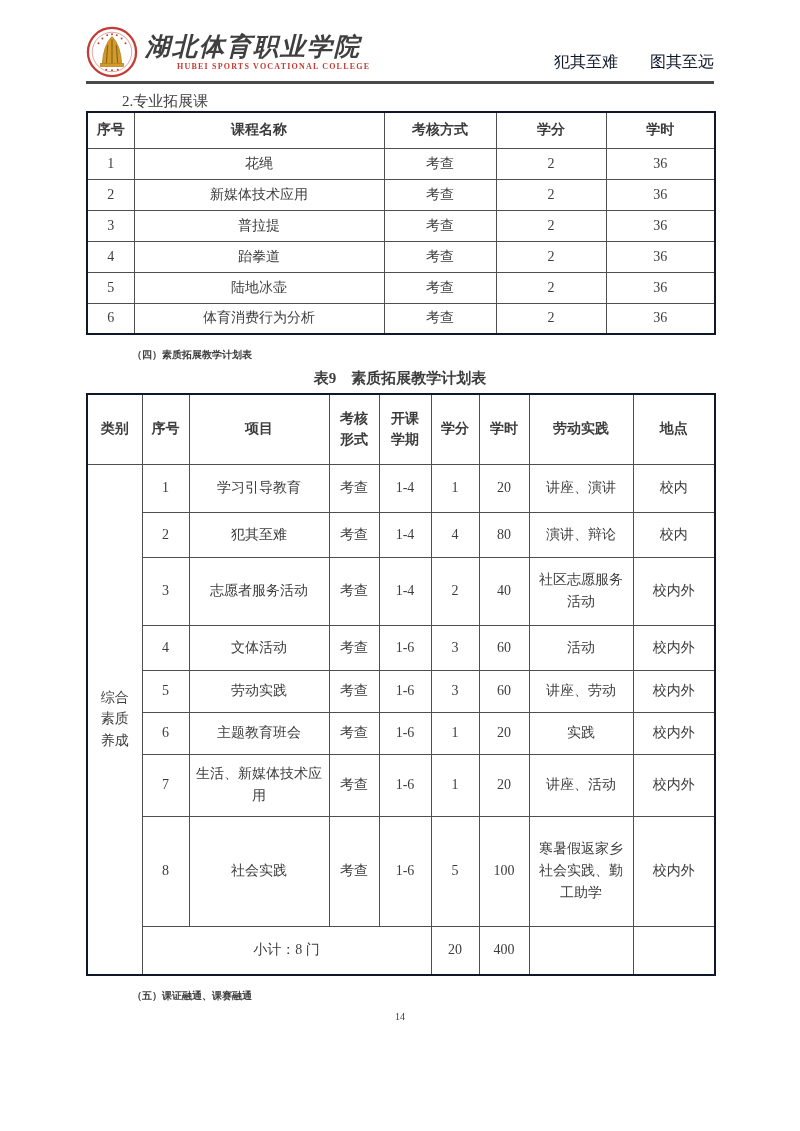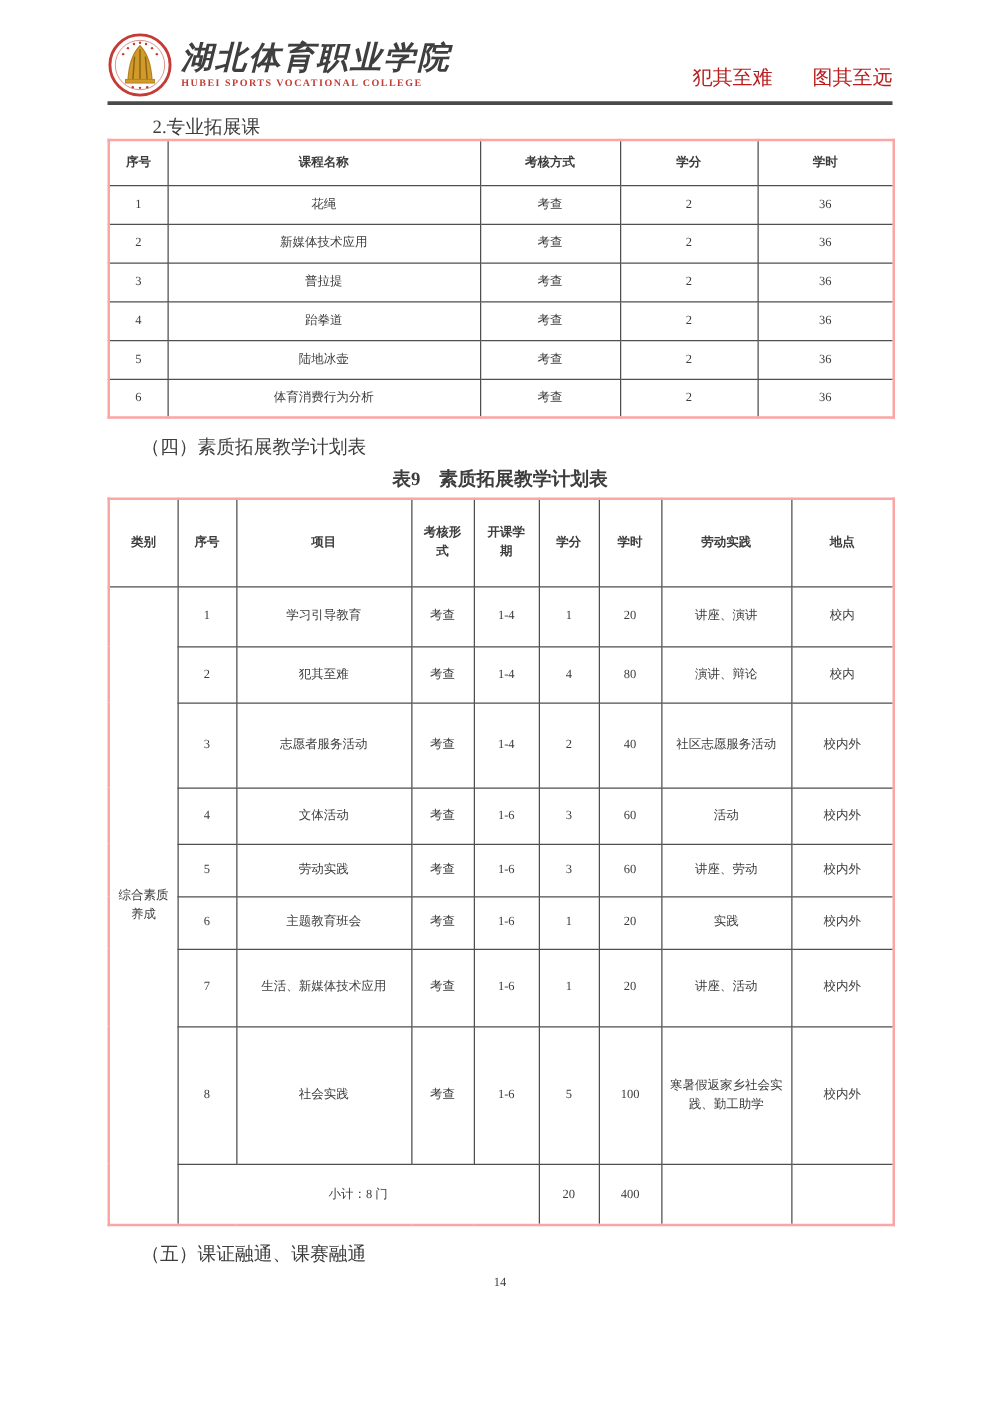--- a/index.html
+++ b/index.html
@@ -35,51 +35,52 @@
     letter-spacing: 2px;
     color: #3f3f3f;
     line-height: 1.1;
   }
   .college-en {
     font-size: 8px;
     letter-spacing: 1.2px;
     color: #c43c35;
     font-weight: bold;
     margin-top: 2px;
+    margin-left: 32px;
   }
   .motto {
     font-size: 16px;
-    color: #b91c1c;
+    color: #0f172a;
     padding-bottom: 5px;
     white-space: pre;
   }
   
   .content { margin: 0 86px; }
   .h-plain {
     font-size: 15px;
     margin: 8px 0 0 36px;
   }
   .h-bold {
-    font-size: 15px;
-    font-weight: normal;
-    margin: 13px 0 0 27px;
+    font-size: 10px;
+    font-weight: bold;
+    margin: 13px 0 0 46px;
   }
   .table-title {
     text-align: center;
     font-size: 15px;
     font-weight: bold;
     margin: 7px 0 5px 0;
   }
   
   table {
     border-collapse: collapse;
     table-layout: fixed;
     width: 100%;
-    border: 2px solid #fca5a5;
-    font-size: 10px;
+    border: 2px solid #0f172a;
+    font-size: 14px;
   }
   th, td {
     border: 1px solid #4f4f4f;
     text-align: center;
     vertical-align: middle;
     padding: 2px 6px;
     line-height: 1.55;
     overflow: hidden;
   }
   th { font-weight: bold; }

